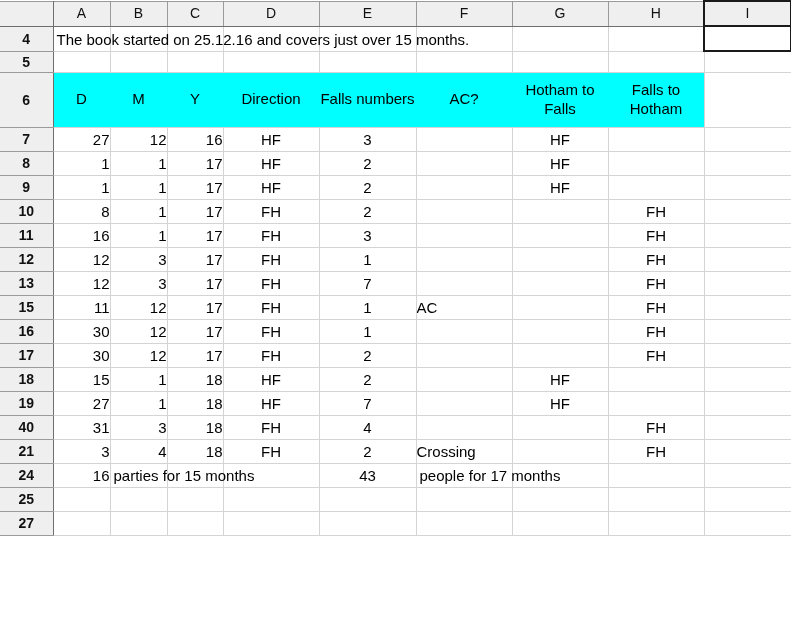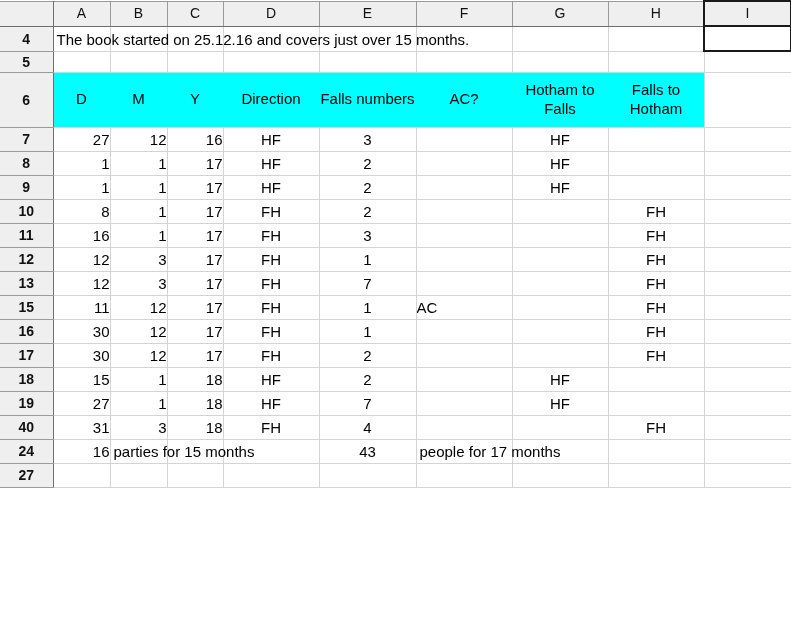--- a/index.html
+++ b/index.html
@@ -340,36 +340,60 @@
           <td class="cell num">3</td>
           <td class="cell num">18</td>
           <td class="cell ctr">FH</td>
           <td class="cell ctr">4</td>
           <td class="cell left"></td>
           <td class="cell ctr"></td>
           <td class="cell ctr">FH</td>
           <td class="cell left"></td>
         </tr>
         <tr class="rn">
+          <th class="rowhead">21</th>
+          <td class="cell num">3</td>
+          <td class="cell num">4</td>
+          <td class="cell num">18</td>
+          <td class="cell ctr">FH</td>
+          <td class="cell ctr">2</td>
+          <td class="cell left">Crossing</td>
+          <td class="cell ctr"></td>
+          <td class="cell ctr">FH</td>
+          <td class="cell left"></td>
+        </tr>
+        <tr class="rn">
           <th class="rowhead">24</th>
           <td class="cell num">16</td>
           <td class="cell left spill">
             <span>parties for 15 months</span>
           </td>
           <td class="cell left"></td>
           <td class="cell left"></td>
           <td class="cell ctr">43</td>
           <td class="cell left spill">
             <span>people for 17 months</span>
           </td>
           <td class="cell left"></td>
           <td class="cell left"></td>
           <td class="cell left"></td>
         </tr>
         <tr class="rn">
+          <th class="rowhead">25</th>
+          <td class="cell left"></td>
+          <td class="cell left"></td>
+          <td class="cell left"></td>
+          <td class="cell left"></td>
+          <td class="cell left"></td>
+          <td class="cell left"></td>
+          <td class="cell left"></td>
+          <td class="cell left"></td>
+          <td class="cell left"></td>
+        </tr>
+        <tr class="rn">
           <th class="rowhead">27</th>
           <td class="cell left"></td>
           <td class="cell left"></td>
           <td class="cell left"></td>
           <td class="cell left"></td>
           <td class="cell left"></td>
           <td class="cell left"></td>
           <td class="cell left"></td>
           <td class="cell left"></td>
           <td class="cell left"></td>

